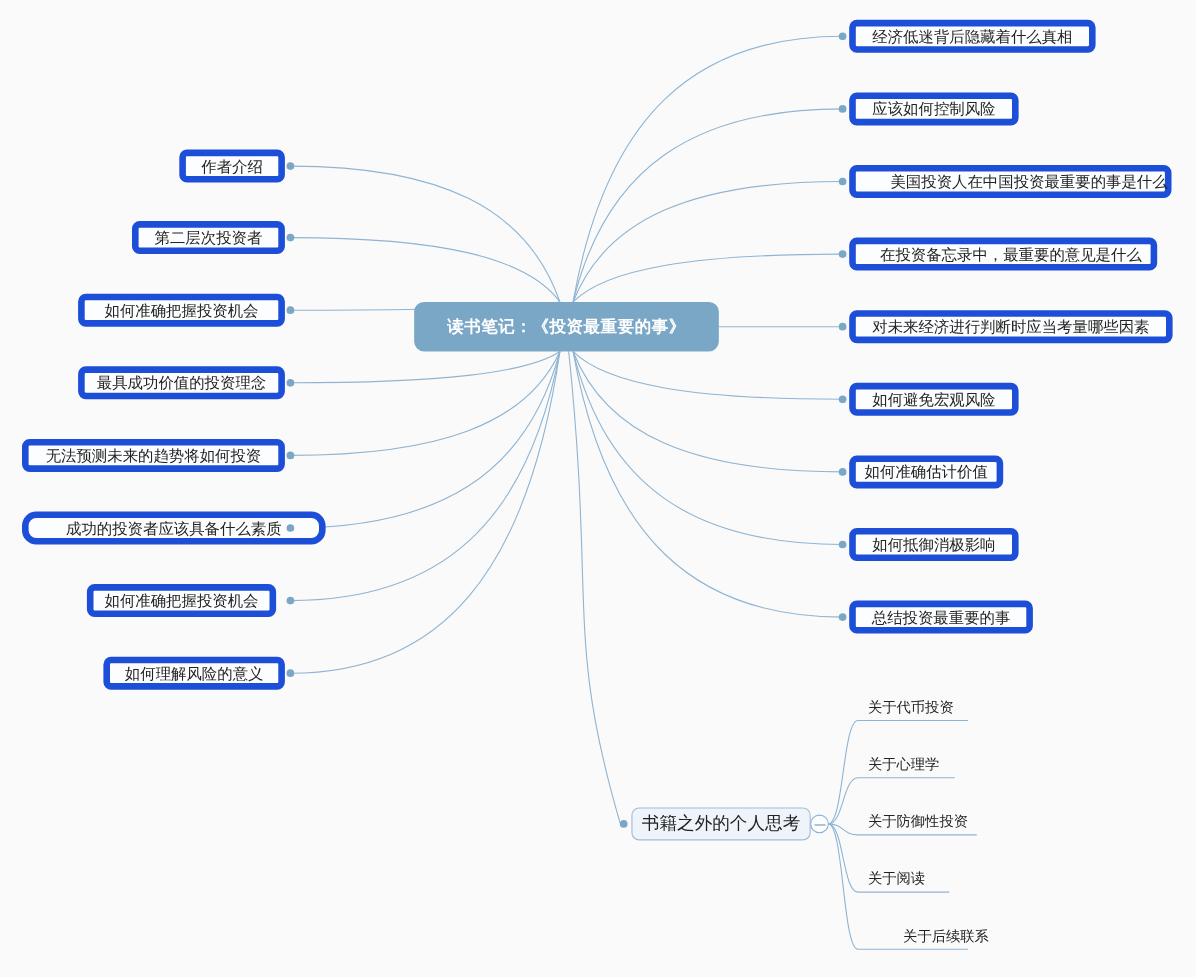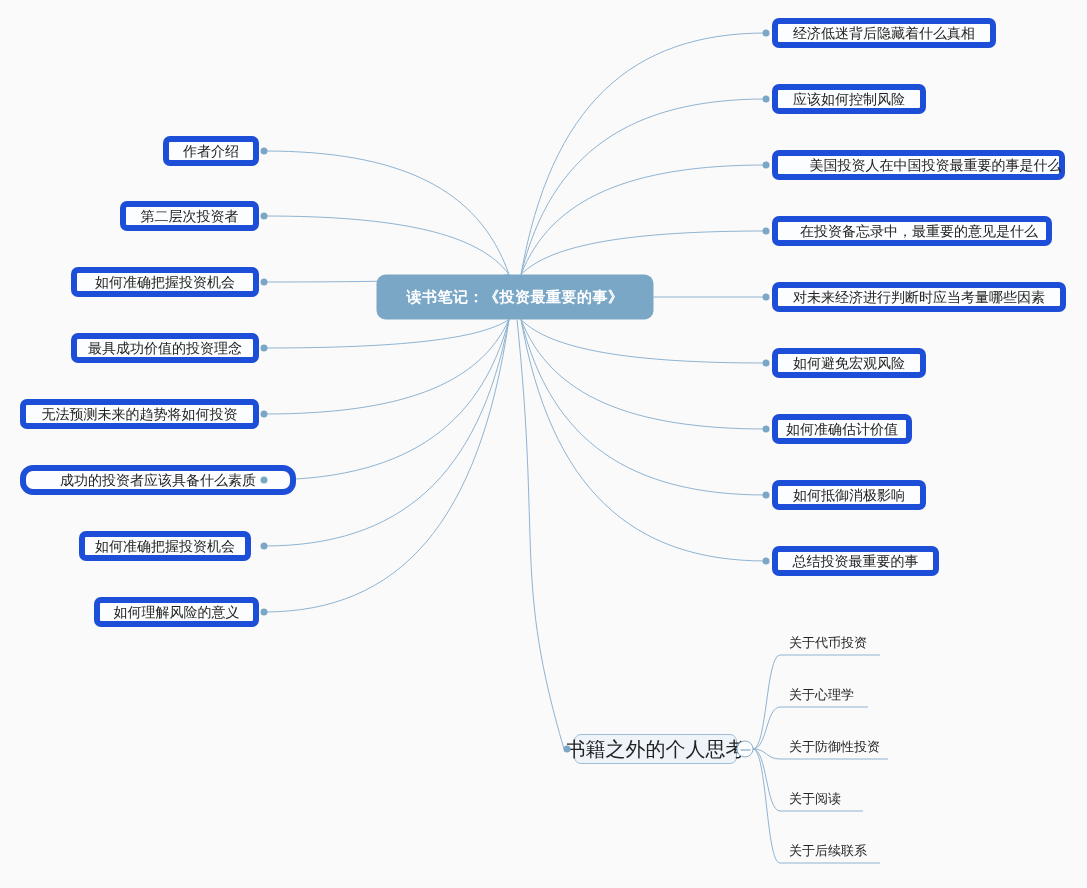--- a/index.html
+++ b/index.html
@@ -65,21 +65,21 @@
     border: none;
   }
 
   .branch-node {
     position: absolute;
     box-sizing: border-box;
     border: 1px solid #9fbdd8;
     border-radius: 7px;
     background: #eef4fa;
     color: #232323;
-    font-size: 20px;
+    font-size: 16px;
     height: 30px;
     display: flex;
     align-items: center;
     justify-content: center;
     padding: 0 16px;
     white-space: nowrap;
     transform: translateY(-50%);
   }
 
   .leaf {
@@ -199,16 +199,16 @@
       <div class="dot" style="left: 766px; top: 561px;"></div>
     </div>
   <div id="bottom-group">
       <div class="branch-node" style="left: 574px; top: 749px; width: 163px;">书籍之外的个人思考</div>
       <div class="dot" style="left: 567px; top: 749px;"></div>
       <div class="toggle" style="left: 745px; top: 749px;"></div>
       <div class="leaf" style="left: 785px; top: 655px;">关于代币投资</div>
       <div class="leaf" style="left: 785px; top: 707px;">关于心理学</div>
       <div class="leaf" style="left: 785px; top: 759px;">关于防御性投资</div>
       <div class="leaf" style="left: 785px; top: 811px;">关于阅读</div>
-      <div class="leaf" style="left: 785px; top: 863px;">关于后续联系</div>
+      <div class="leaf" style="left: 817px; top: 863px;">关于后续联系</div>
     </div>
 
 </div>
 
 </body></html>

